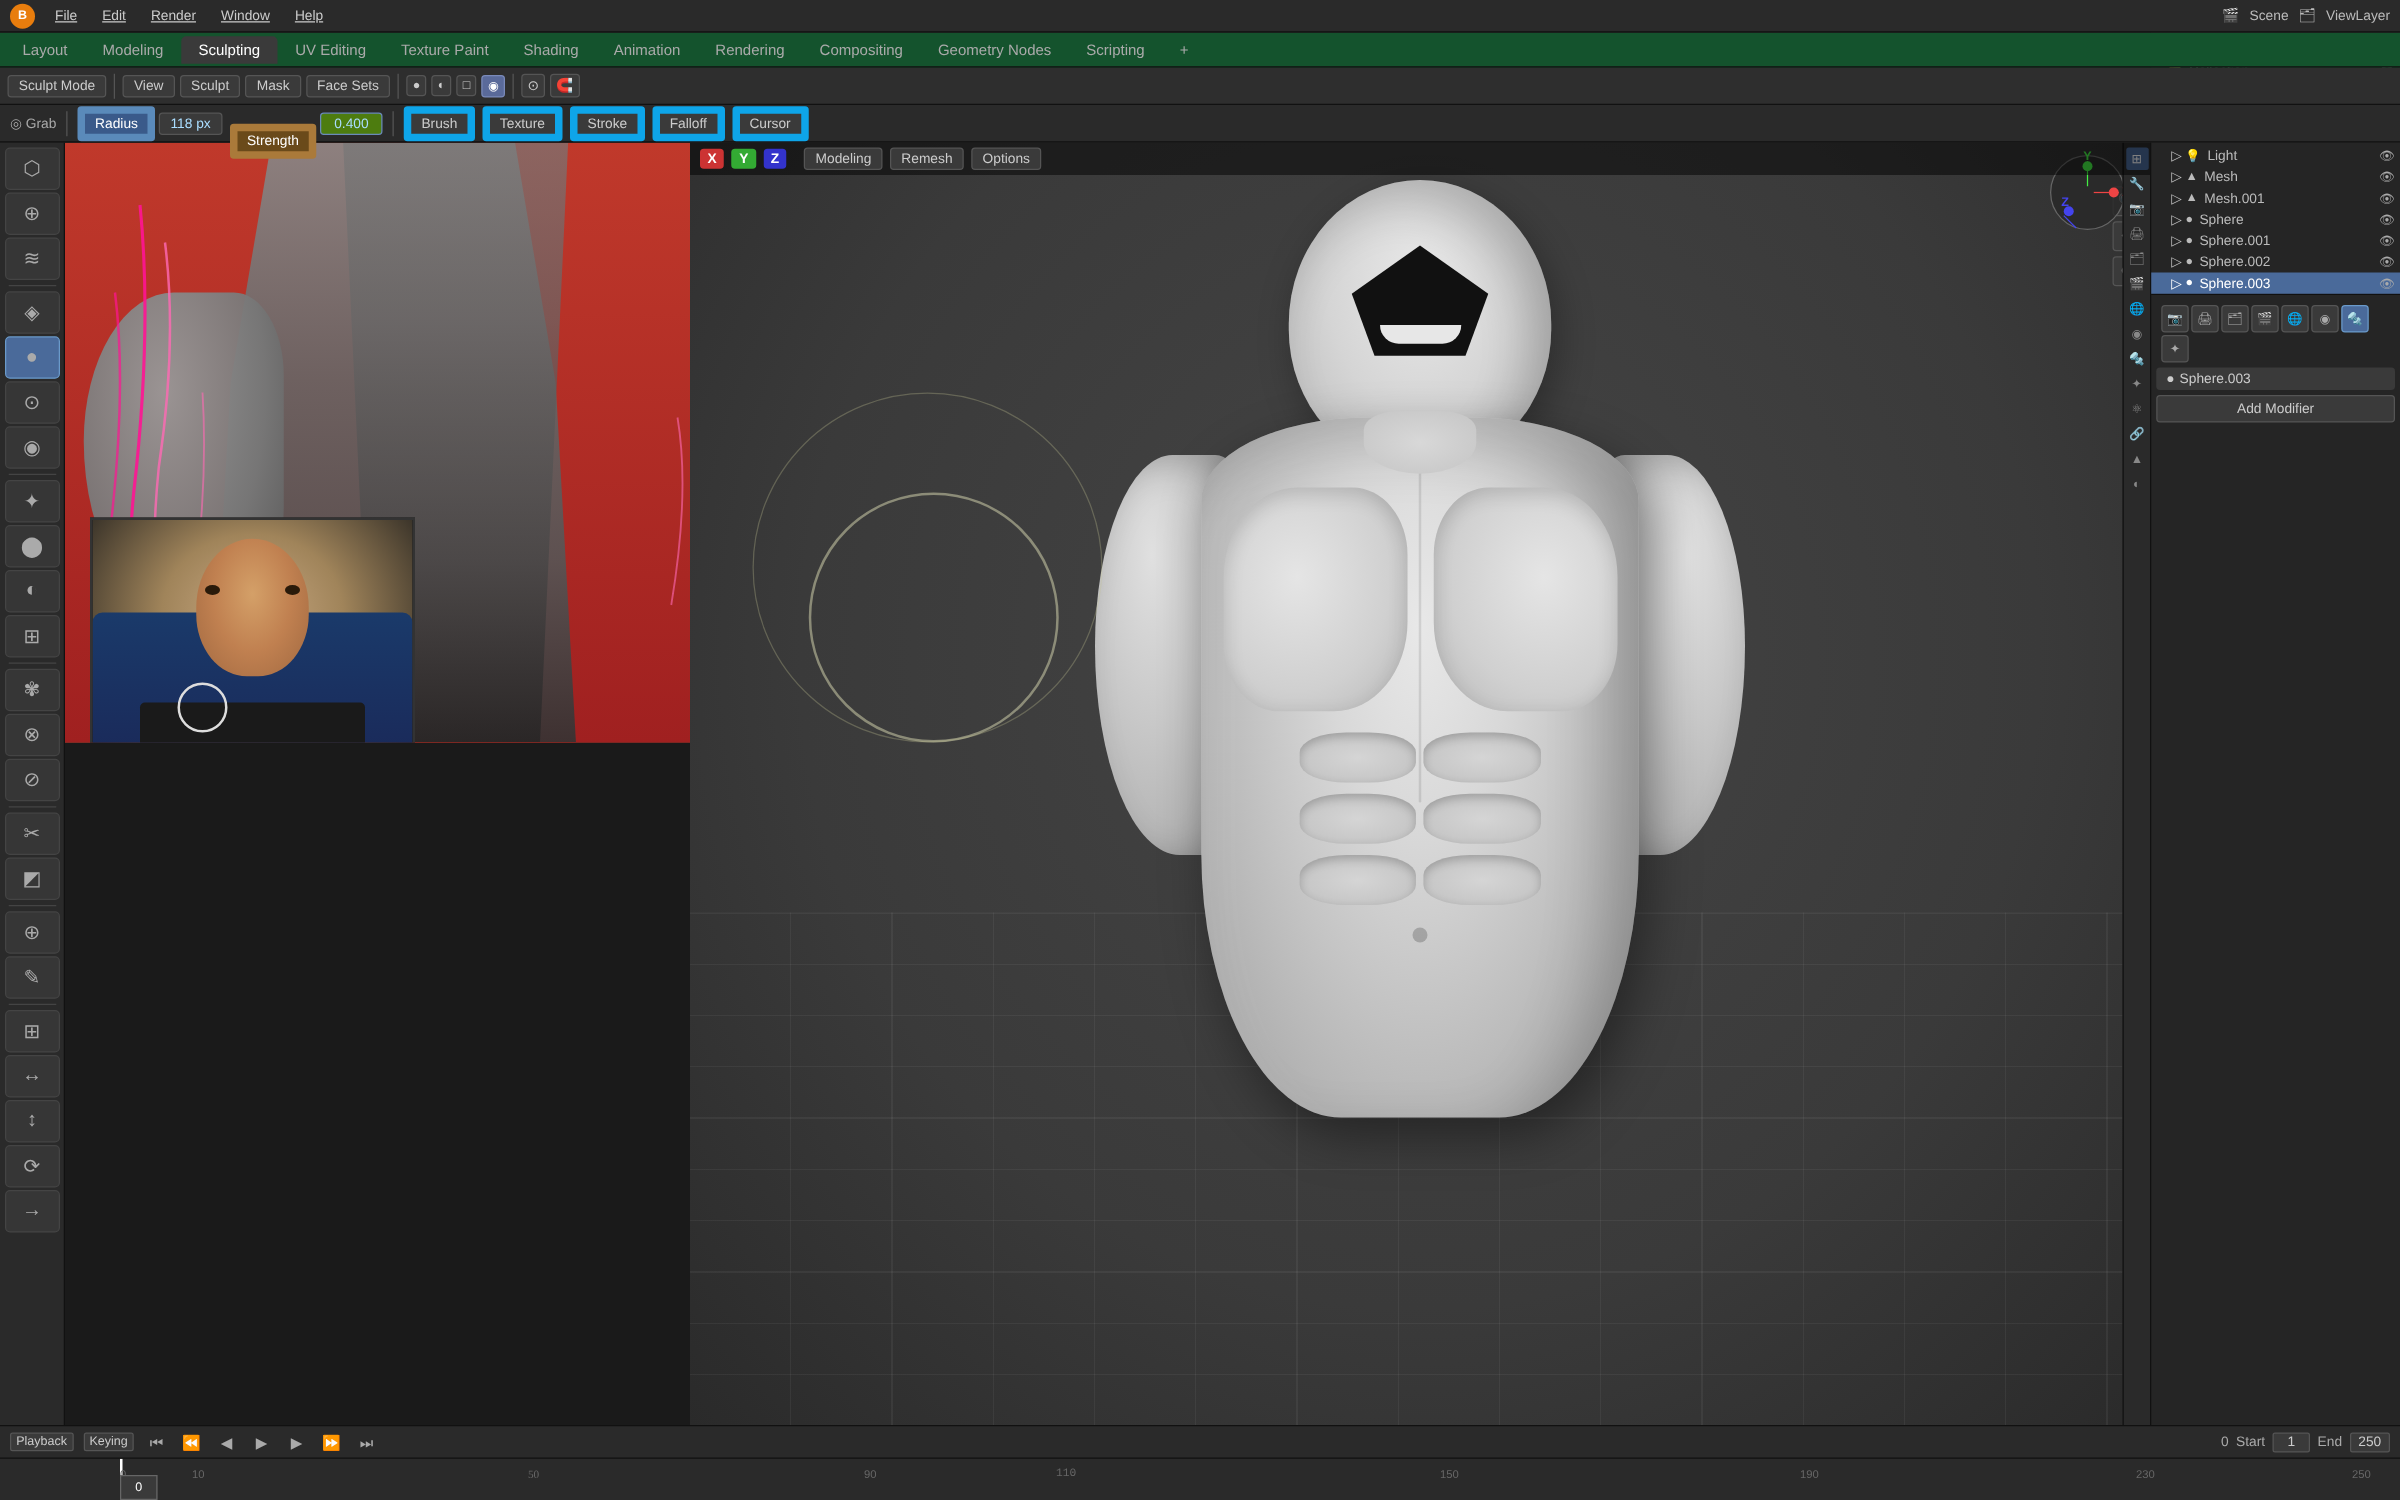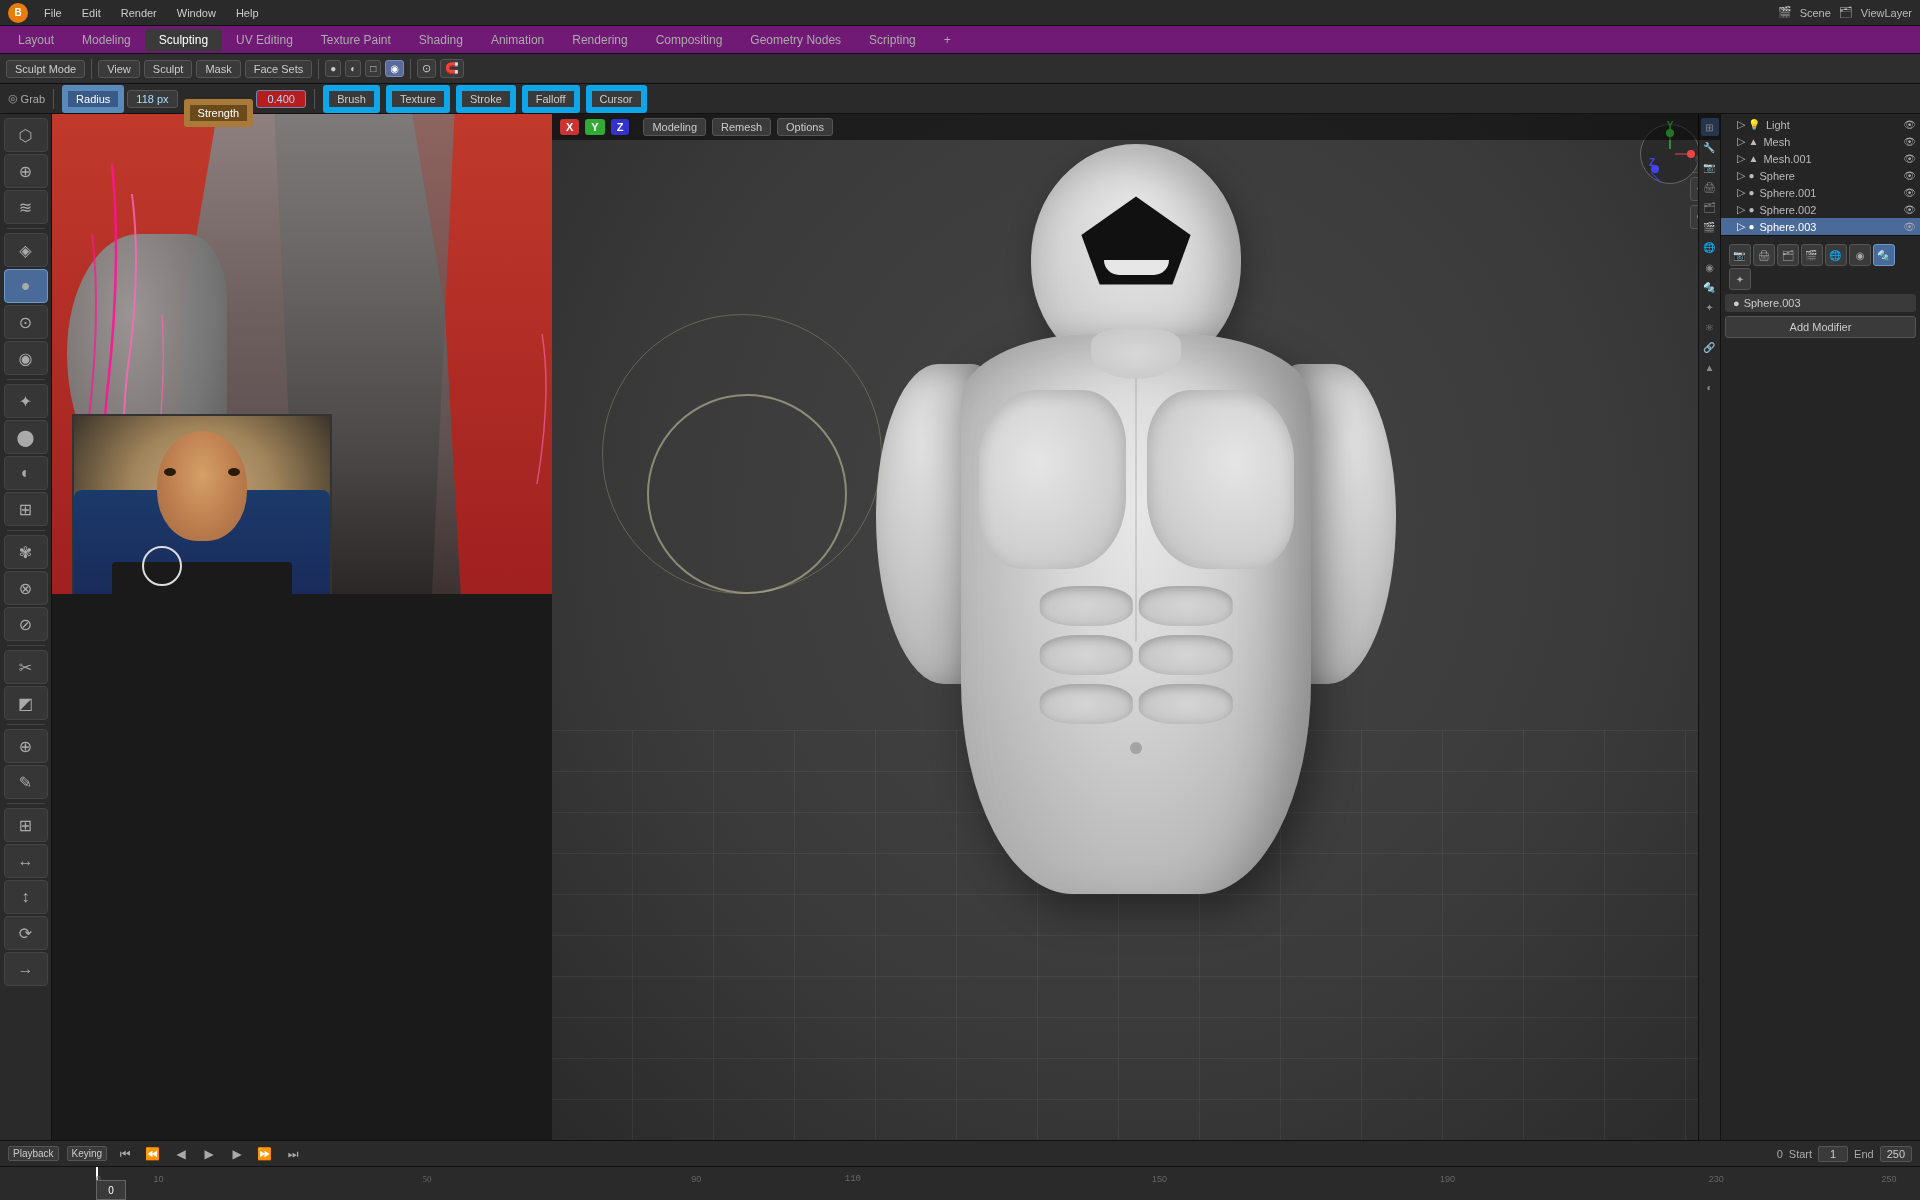--- a/index.html
+++ b/index.html
@@ -27,20 +27,21 @@
       position: absolute;
       top: 0;
       z-index: 100;
     }
     .menu-item {
       padding: 2px 8px;
       cursor: pointer;
       border-radius: 3px;
       font-size: 11px;
       color: #ccc;
+      text-decoration: underline;
     }
     .menu-logo {
       width: 20px;
       height: 20px;
       background: #e87d0d;
       border-radius: 50%;
       display: flex;
       align-items: center;
       justify-content: center;
       font-size: 10px;
@@ -54,21 +55,21 @@
       align-items: center;
       gap: 8px;
       color: #bbb;
       font-size: 11px;
     }
 
     
     #workspace-tabs {
       width: 100%;
       height: 28px;
-      background: #701a75;
+      background: #14532d;
       display: flex;
       align-items: center;
       padding: 0 4px;
       border-bottom: 1px solid #111;
       position: absolute;
       top: 26px;
       z-index: 99;
     }
     .ws-tab {
       padding: 4px 14px;
@@ -161,21 +162,21 @@
       background: #3a3a3a;
       border: 1px solid #555;
       border-radius: 3px;
       color: #adf;
       font-size: 11px;
       padding: 2px 8px;
       min-width: 50px;
       text-align: center;
     }
     .br-val.active-strength {
-      background: #b91c1c;
+      background: #4d7c0f;
       border-color: #6a8aba;
     }
 
     
     #left-panel {
       width: 52px;
       background: #2a2a2a;
       position: absolute;
       top: 114px;
       left: 0;

